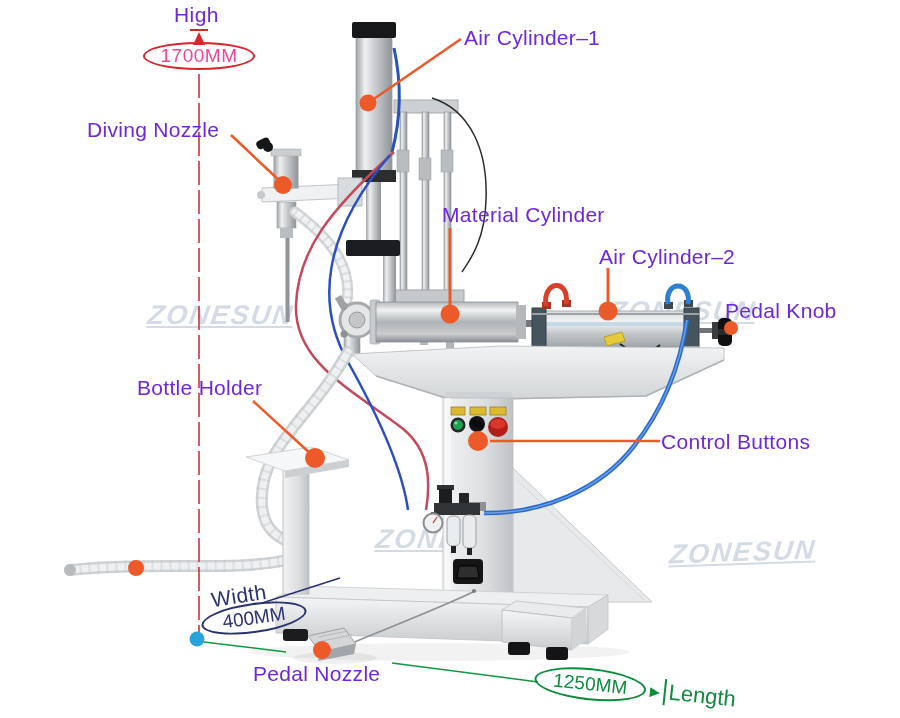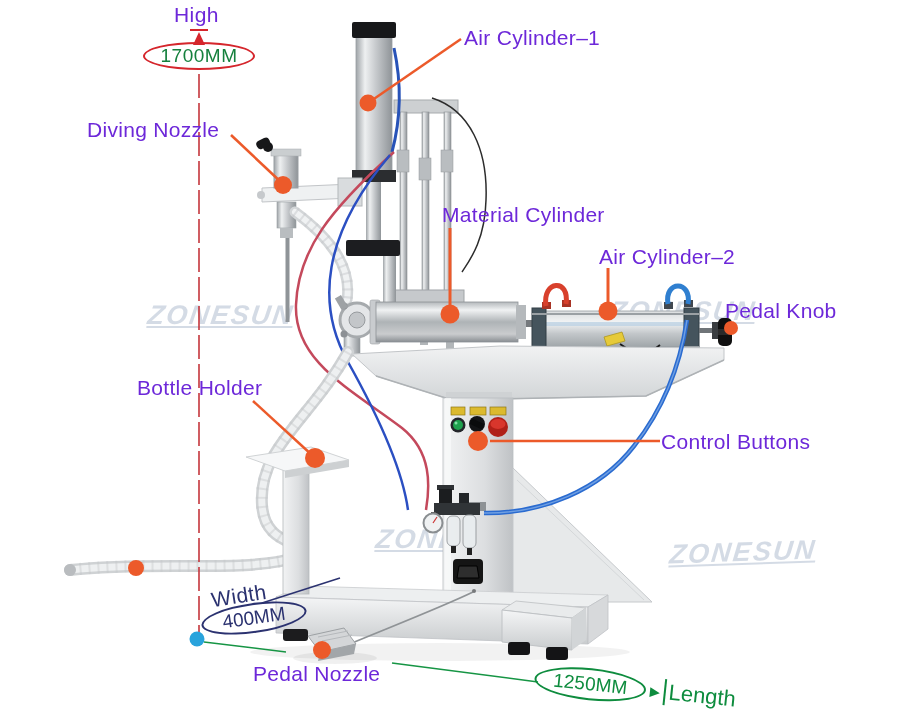--- a/index.html
+++ b/index.html
@@ -13,21 +13,21 @@
   .machine-layer{z-index:2;}
   .anno-layer{z-index:3;pointer-events:none;}
   .label{position:absolute;font-size:21px;color:#6d28d9;letter-spacing:.3px;
          white-space:nowrap;z-index:4;}
   .dim-word{position:absolute;font-size:21px;letter-spacing:.4px;white-space:nowrap;z-index:4;}
   .dim-word.red{color:#6d28d9;}
   .dim-word.navy{color:#2b3270;transform:rotate(-9deg);}
   .oval{position:absolute;display:flex;align-items:center;justify-content:center;
         border-radius:50%;white-space:nowrap;z-index:4;}
   .oval.red{left:143px;top:42px;width:112px;height:28px;border:2px solid #d5262c;
-            color:#15803d;font-size:19px;letter-spacing:.5px;}
+            color:#ec4899;font-size:19px;letter-spacing:.5px;}
   .oval.navy{left:201px;top:603px;width:106px;height:30px;border:2px solid #2b3270;
              color:#2b3270;font-size:19px;transform:rotate(-8deg);}
   .len-group{position:absolute;left:534px;top:673px;display:flex;align-items:center;
              gap:4px;transform:rotate(6deg);z-index:4;color:#0e8c3e;}
   .len-oval{width:108px;height:28px;border:2px solid #0e8c3e;border-radius:50%;
             display:flex;align-items:center;justify-content:center;font-size:19px;}
   .len-marker{font-size:13px;line-height:1;}
   .len-word{font-size:22px;border-left:2px solid #0e8c3e;padding-left:3px;}
 </style>
 </head>

